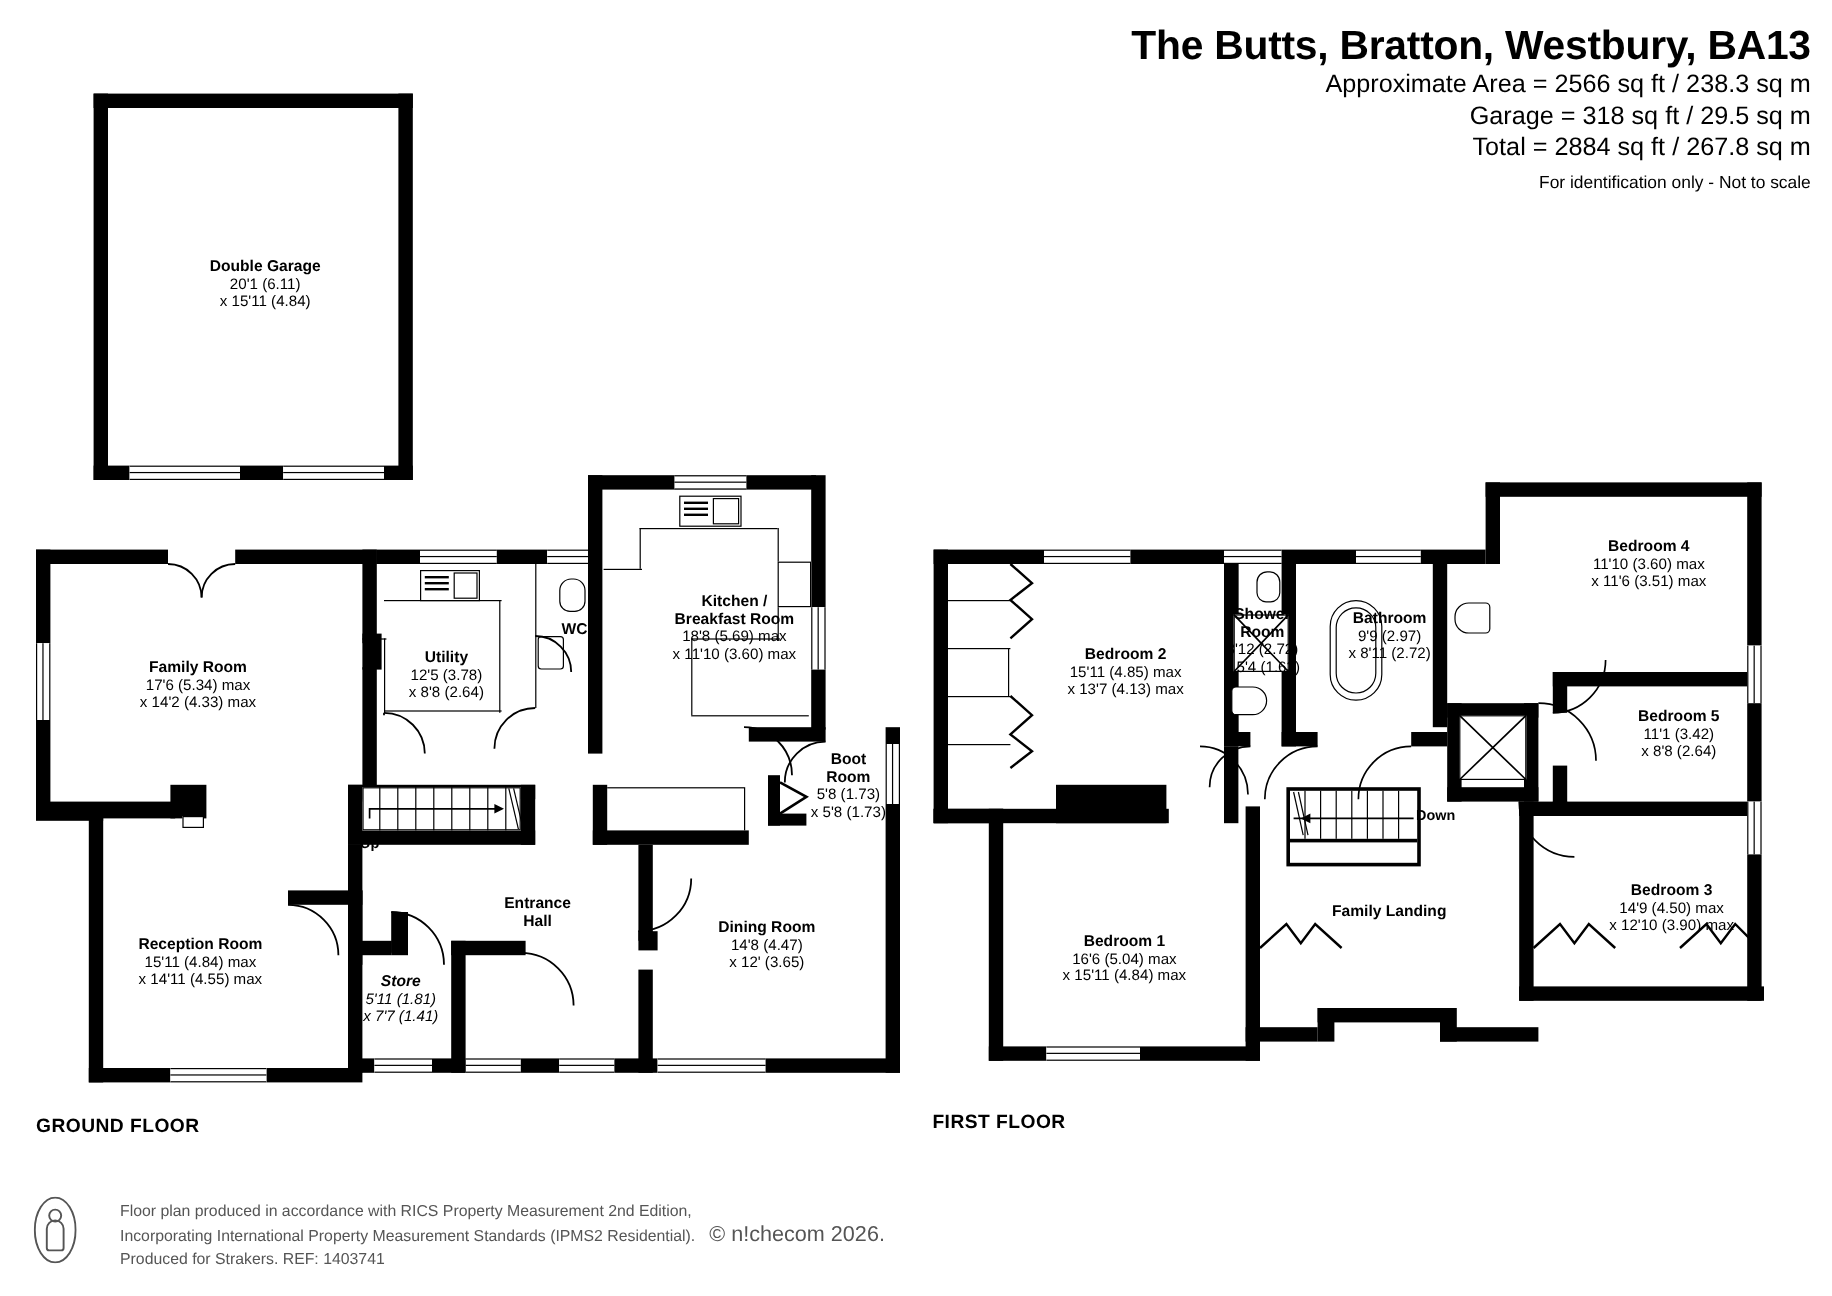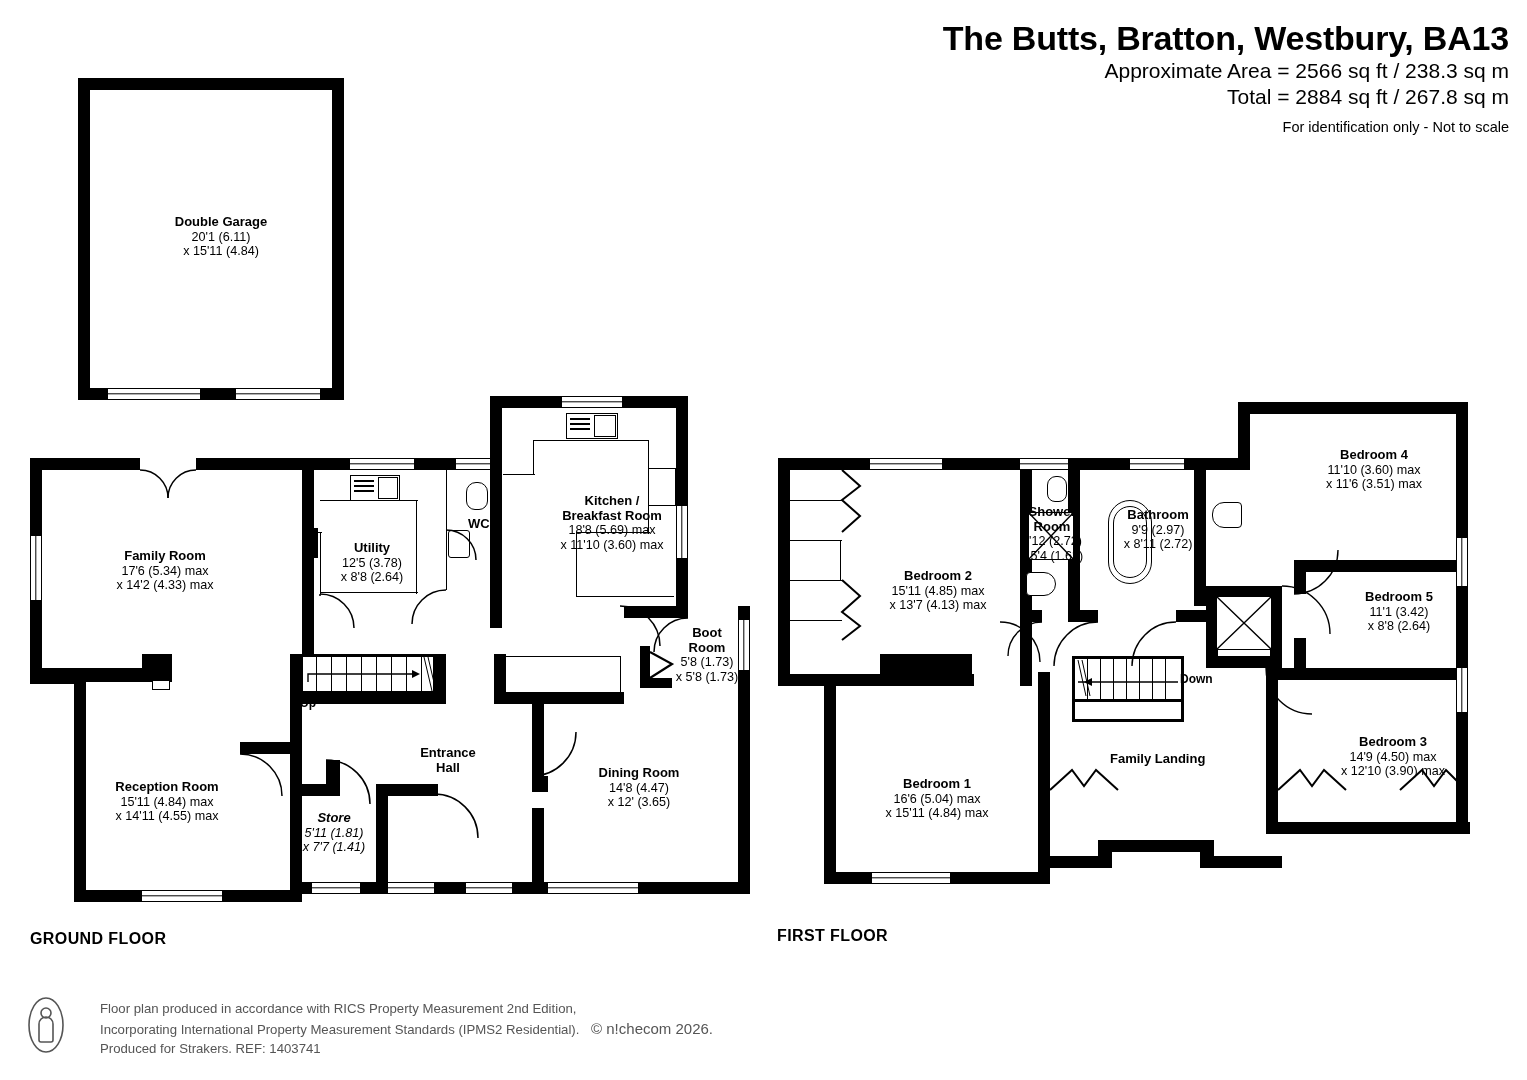--- a/index.html
+++ b/index.html
@@ -72,21 +72,21 @@
   .footer-text {
     position: absolute;
     left: 72px;
     top: 6px;
     font-size: 13.2px;
     line-height: 19.5px;
     color: #555555;
     white-space: nowrap;
   }
   .footer-text .ln { display:block; }
-  .cpy { font-size: 15px; }
+  .cpy { font-size: 18px; }
 
   
   .plan {
     position: absolute;
   }
   .wall {
     position: absolute;
     background: #000000;
   }
   .thinline {
@@ -164,20 +164,21 @@
   }
 </style>
 </head>
 <body>
 
 <div id="page">
 
   <div class="header">
     <div class="title">The Butts, Bratton, Westbury, BA13</div>
     <div class="area-line">Approximate Area = 2566 sq ft / 238.3 sq m</div>
+    <div class="area-line">Garage = 318 sq ft / 29.5 sq m</div>
     <div class="area-line">Total = 2884 sq ft / 267.8 sq m</div>
     <div class="disclaimer">For identification only - Not to scale</div>
   </div>
 
   <div class="plan" id="ground-plan" style="left:0;top:0;width:770px;height:960px;">
 
     <div class="wall" style="left:78px;top:78px;width:266px;height:12px;"></div>
     <div class="wall" style="left:78px;top:78px;width:12px;height:322px;"></div>
     <div class="wall" style="left:332px;top:78px;width:12px;height:322px;"></div>
     <div class="wall" style="left:78px;top:388px;width:30px;height:12px;"></div>
@@ -499,21 +500,21 @@
       </g>
 
       <g stroke="#000" stroke-width="1.4" fill="none">
         <path d="M318 682 L418 682"></path>
         <path d="M332 678 L324 682 L332 686" fill="#000" stroke="none"></path>
         <path d="M318 660 L326 696" stroke-width="1"></path>
         <path d="M322 660 L330 696" stroke-width="1"></path>
       </g>
     </svg>
 
-    <div class="room" style="left:82px;top:569px;width:192px;">
+    <div class="room" style="left:82px;top:538px;width:192px;">
       <span class="nm">Bedroom 2</span>
       <span class="dim">15'11 (4.85) max</span>
       <span class="dim">x 13'7 (4.13) max</span>
     </div>
 
     <div class="room" style="left:240px;top:505px;width:104px;">
       <span class="nm">Shower</span>
       <span class="nm">Room</span>
       <span class="dim">8'12 (2.72)</span>
       <span class="dim">x 5'4 (1.63)</span>

